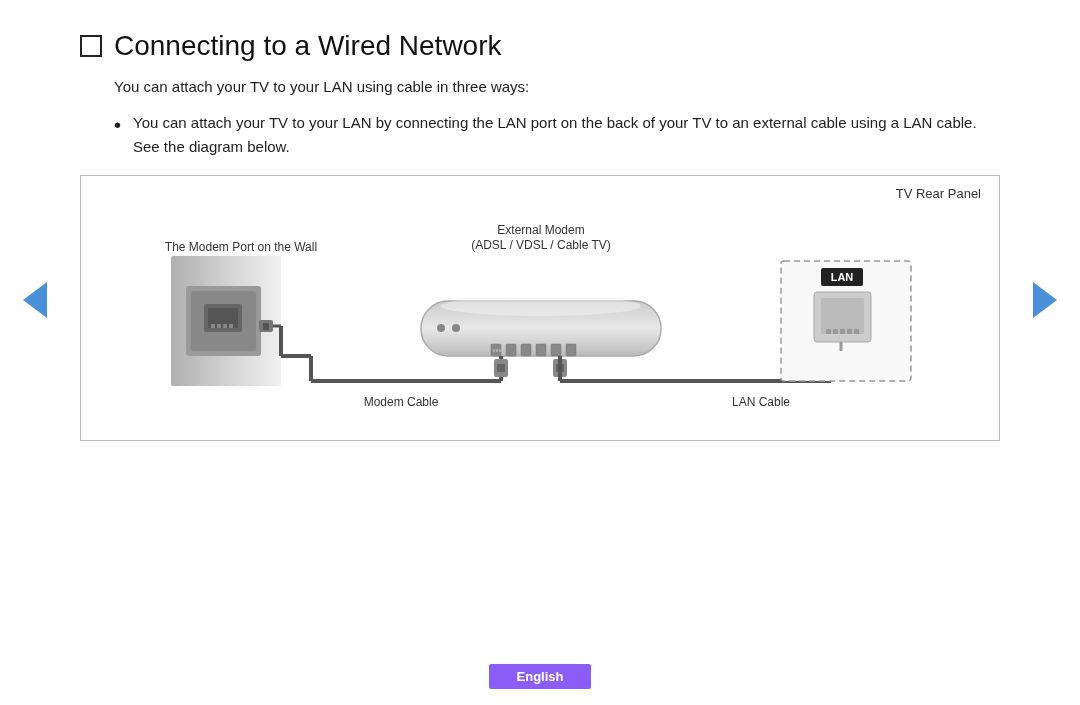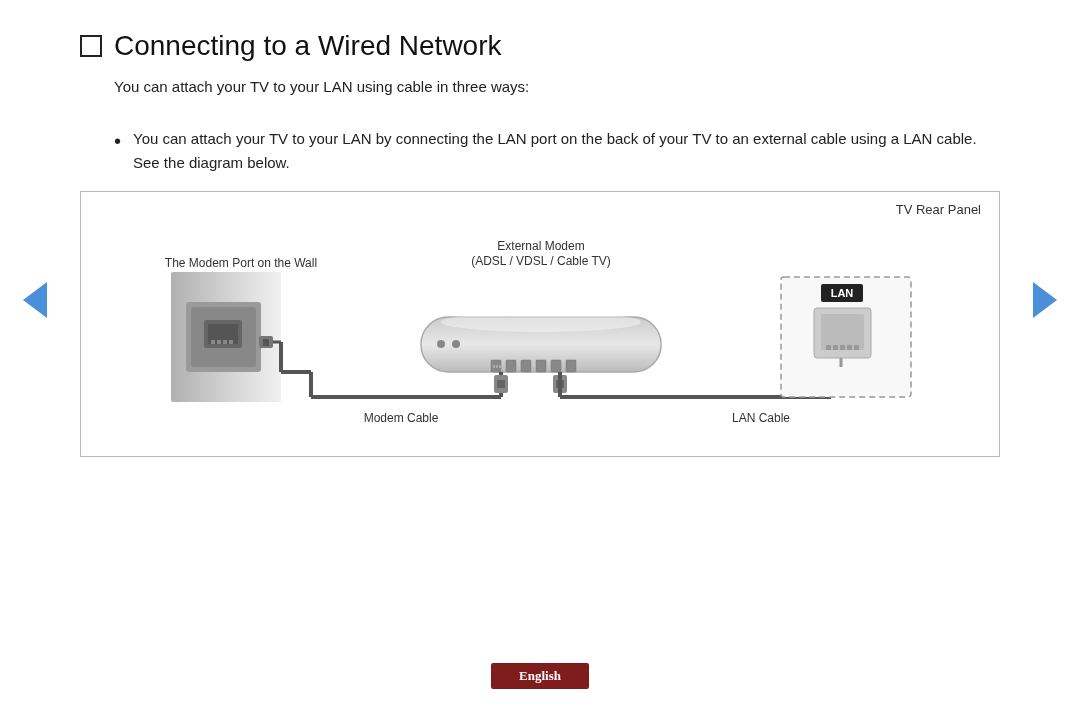--- a/index.html
+++ b/index.html
@@ -34,21 +34,21 @@
     .title-text {
       font-size: 28px;
       font-weight: normal;
       color: #111;
     }
 
     .subtitle-text {
       font-size: 15px;
       color: #222;
       margin-left: 34px;
-      margin-bottom: 28px;
+      margin-bottom: 12px;
       line-height: 1.5;
     }
 
     .bullet-section {
       margin-left: 34px;
     }
 
     .bullet-item {
       display: flex;
       gap: 12px;
@@ -118,29 +118,28 @@
       bottom: 0;
       left: 0;
       right: 0;
       display: flex;
       justify-content: center;
       align-items: center;
       padding: 10px 0 16px 0;
     }
 
     .language-btn {
-      background: #7f1d1d;
+      background: #8b5cf6;
       color: #fff;
       border: none;
       padding: 5px 28px;
       font-size: 13px;
       font-weight: bold;
       cursor: pointer;
       border-radius: 2px;
-      font-family: Liberation Serif, serif;
     }
   </style>
 </head>
 <body>
 
 <div class="main-content">
   <div class="section-title">
     <span class="checkbox-icon"></span>
     <span class="title-text">Connecting to a Wired Network</span>
   </div>

